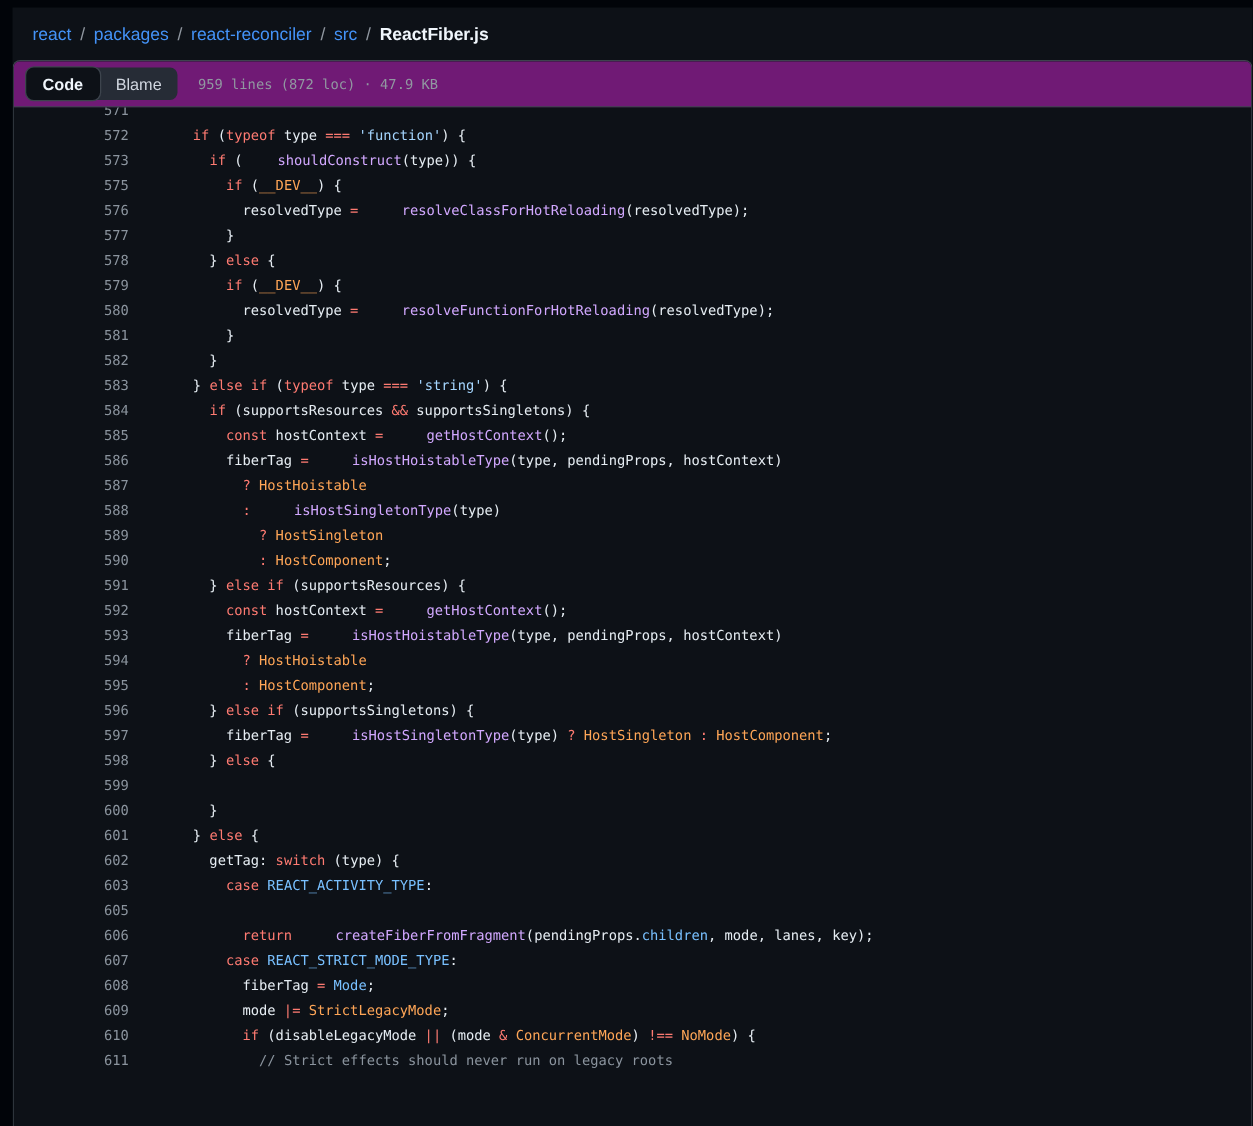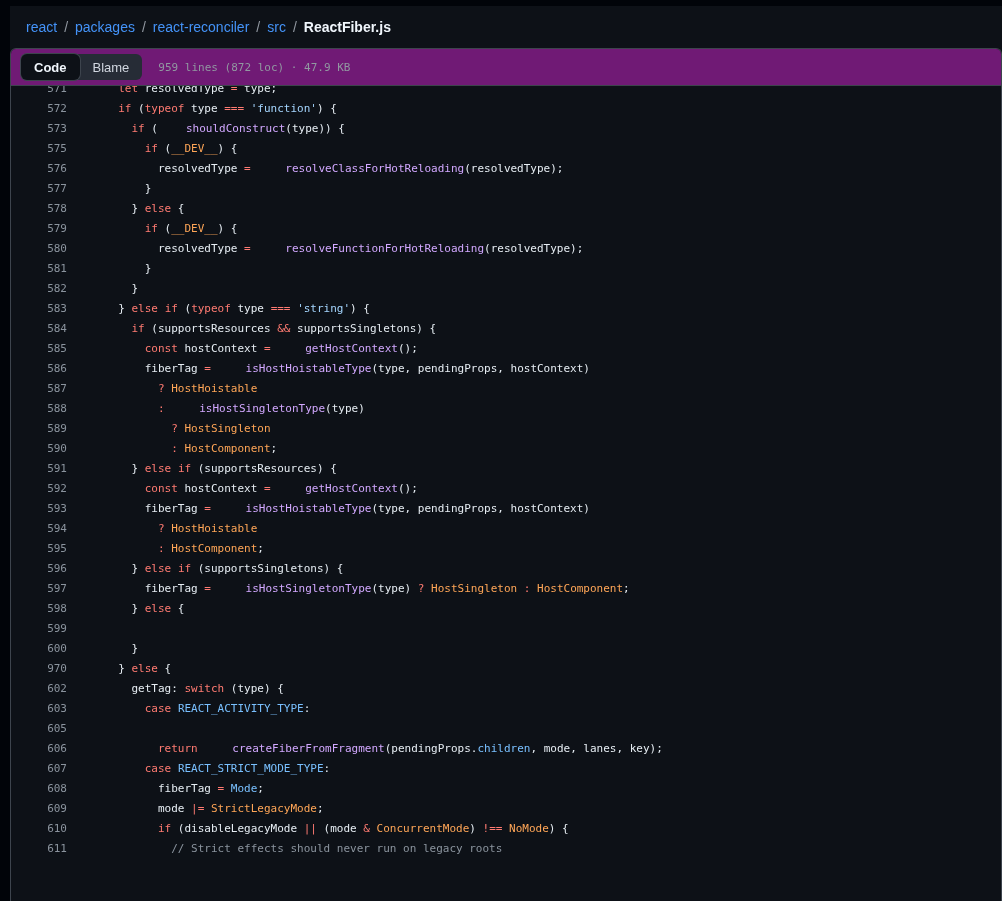--- a/index.html
+++ b/index.html
@@ -15,21 +15,21 @@
     display:flex;flex-direction:column;overflow:hidden;background:#0d1117;}
   .toolbar{background:#701a75;border-bottom:1px solid #3d444d;padding:5px 10px;
     display:flex;align-items:center;flex:0 0 auto;}
   .seg{display:flex;background:#262c36;border-radius:6px;}
   .seg-btn{font-family:"Liberation Sans",sans-serif;font-size:13px;height:26px;padding:0 13px;
     display:flex;align-items:center;border:none;background:transparent;color:#d1d7e0;
     cursor:pointer;border-radius:6px;}
   .seg-btn.active{background:#0d1117;color:#f0f6fc;font-weight:700;box-shadow:0 0 0 1px #3d444d;}
   .meta{margin-left:16px;color:#9198a1;font-family:"DejaVu Sans Mono",monospace;font-size:11px;}
   .code-area{flex:1 1 auto;overflow:hidden;background:#0d1117;}
-  .code-inner{margin-top:-7px;font-family:"DejaVu Sans Mono",monospace;font-size:11px;line-height:20px;}
+  .code-inner{margin-top:-7px;font-family:"DejaVu Sans Mono",monospace;font-size:11px;line-height:20px;padding-left:36px;}
   .row{display:flex;white-space:pre;height:20px;}
   .ln{flex:0 0 56px;width:56px;text-align:right;color:#8b949e;cursor:pointer;user-select:none;}
   .lc{padding-left:38px;color:var(--c-plain,#e6edf3);}
   .tok-p{color:var(--c-plain,#e6edf3);}
   .tok-k{color:var(--c-keyword,#ff7b72);}
   .tok-f{color:var(--c-function,#d2a8ff);margin-left:28px;}
   .tok-c{color:var(--c-constant,#79c0ff);}
   .tok-v{color:var(--c-variable,#ffa657);}
   .tok-s{color:var(--c-string,#a5d6ff);}
   .tok-cm{color:var(--c-comment,#8b949e);}
@@ -54,21 +54,21 @@
   <div class="filebox">
     <div class="toolbar">
       <div class="seg">
         <button class="seg-btn active">Code</button>
         <button class="seg-btn">Blame</button>
       </div>
       <span class="meta">959 lines (872 loc) · 47.9 KB</span>
     </div>
     <div class="code-area">
       <div class="code-inner">
-          <div class="row"><span class="ln">571</span><span class="lc"><span class="tok-p">  </span><span class="tok-k">let</span><span class="tok-p"> resolvedType </span><span class="tok-k">=</span><span class="tok-p"> type;</span></span></div>
+          <div class="row"><span class="ln">571</span></div>
           <div class="row"><span class="ln">572</span><span class="lc"><span class="tok-p">  </span><span class="tok-k">if</span><span class="tok-p"> (</span><span class="tok-k">typeof</span><span class="tok-p"> type </span><span class="tok-k">===</span><span class="tok-p"> </span><span class="tok-s">'function'</span><span class="tok-p">) {</span></span></div>
           <div class="row"><span class="ln">573</span><span class="lc"><span class="tok-p">    </span><span class="tok-k">if</span><span class="tok-p"> (</span><span class="tok-f">shouldConstruct</span><span class="tok-p">(type)) {</span></span></div>
           <div class="row"><span class="ln">575</span><span class="lc"><span class="tok-p">      </span><span class="tok-k">if</span><span class="tok-p"> (</span><span class="tok-v">__DEV__</span><span class="tok-p">) {</span></span></div>
           <div class="row"><span class="ln">576</span><span class="lc"><span class="tok-p">        resolvedType </span><span class="tok-k">=</span><span class="tok-p"> </span><span class="tok-f">resolveClassForHotReloading</span><span class="tok-p">(resolvedType);</span></span></div>
           <div class="row"><span class="ln">577</span><span class="lc"><span class="tok-p">      }</span></span></div>
           <div class="row"><span class="ln">578</span><span class="lc"><span class="tok-p">    } </span><span class="tok-k">else</span><span class="tok-p"> {</span></span></div>
           <div class="row"><span class="ln">579</span><span class="lc"><span class="tok-p">      </span><span class="tok-k">if</span><span class="tok-p"> (</span><span class="tok-v">__DEV__</span><span class="tok-p">) {</span></span></div>
           <div class="row"><span class="ln">580</span><span class="lc"><span class="tok-p">        resolvedType </span><span class="tok-k">=</span><span class="tok-p"> </span><span class="tok-f">resolveFunctionForHotReloading</span><span class="tok-p">(resolvedType);</span></span></div>
           <div class="row"><span class="ln">581</span><span class="lc"><span class="tok-p">      }</span></span></div>
           <div class="row"><span class="ln">582</span><span class="lc"><span class="tok-p">    }</span></span></div>
@@ -83,21 +83,21 @@
           <div class="row"><span class="ln">591</span><span class="lc"><span class="tok-p">    } </span><span class="tok-k">else</span><span class="tok-p"> </span><span class="tok-k">if</span><span class="tok-p"> (supportsResources) {</span></span></div>
           <div class="row"><span class="ln">592</span><span class="lc"><span class="tok-p">      </span><span class="tok-k">const</span><span class="tok-p"> hostContext </span><span class="tok-k">=</span><span class="tok-p"> </span><span class="tok-f">getHostContext</span><span class="tok-p">();</span></span></div>
           <div class="row"><span class="ln">593</span><span class="lc"><span class="tok-p">      fiberTag </span><span class="tok-k">=</span><span class="tok-p"> </span><span class="tok-f">isHostHoistableType</span><span class="tok-p">(type, pendingProps, hostContext)</span></span></div>
           <div class="row"><span class="ln">594</span><span class="lc"><span class="tok-p">        </span><span class="tok-k">?</span><span class="tok-p"> </span><span class="tok-v">HostHoistable</span></span></div>
           <div class="row"><span class="ln">595</span><span class="lc"><span class="tok-p">        </span><span class="tok-k">:</span><span class="tok-p"> </span><span class="tok-v">HostComponent</span><span class="tok-p">;</span></span></div>
           <div class="row"><span class="ln">596</span><span class="lc"><span class="tok-p">    } </span><span class="tok-k">else</span><span class="tok-p"> </span><span class="tok-k">if</span><span class="tok-p"> (supportsSingletons) {</span></span></div>
           <div class="row"><span class="ln">597</span><span class="lc"><span class="tok-p">      fiberTag </span><span class="tok-k">=</span><span class="tok-p"> </span><span class="tok-f">isHostSingletonType</span><span class="tok-p">(type) </span><span class="tok-k">?</span><span class="tok-p"> </span><span class="tok-v">HostSingleton</span><span class="tok-p"> </span><span class="tok-k">:</span><span class="tok-p"> </span><span class="tok-v">HostComponent</span><span class="tok-p">;</span></span></div>
           <div class="row"><span class="ln">598</span><span class="lc"><span class="tok-p">    } </span><span class="tok-k">else</span><span class="tok-p"> {</span></span></div>
           <div class="row"><span class="ln">599</span></div>
           <div class="row"><span class="ln">600</span><span class="lc"><span class="tok-p">    }</span></span></div>
-          <div class="row"><span class="ln">970</span><span class="lc"><span class="tok-p">  } </span><span class="tok-k">else</span><span class="tok-p"> {</span></span></div>
+          <div class="row"><span class="ln">601</span><span class="lc"><span class="tok-p">  } </span><span class="tok-k">else</span><span class="tok-p"> {</span></span></div>
           <div class="row"><span class="ln">602</span><span class="lc"><span class="tok-p">    getTag: </span><span class="tok-k">switch</span><span class="tok-p"> (type) {</span></span></div>
           <div class="row"><span class="ln">603</span><span class="lc"><span class="tok-p">      </span><span class="tok-k">case</span><span class="tok-p"> </span><span class="tok-c">REACT_ACTIVITY_TYPE</span><span class="tok-p">:</span></span></div>
           <div class="row"><span class="ln">605</span></div>
           <div class="row"><span class="ln">606</span><span class="lc"><span class="tok-p">        </span><span class="tok-k">return</span><span class="tok-p"> </span><span class="tok-f">createFiberFromFragment</span><span class="tok-p">(pendingProps.</span><span class="tok-c">children</span><span class="tok-p">, mode, lanes, key);</span></span></div>
           <div class="row"><span class="ln">607</span><span class="lc"><span class="tok-p">      </span><span class="tok-k">case</span><span class="tok-p"> </span><span class="tok-c">REACT_STRICT_MODE_TYPE</span><span class="tok-p">:</span></span></div>
           <div class="row"><span class="ln">608</span><span class="lc"><span class="tok-p">        fiberTag </span><span class="tok-k">=</span><span class="tok-p"> </span><span class="tok-c">Mode</span><span class="tok-p">;</span></span></div>
           <div class="row"><span class="ln">609</span><span class="lc"><span class="tok-p">        mode </span><span class="tok-k">|=</span><span class="tok-p"> </span><span class="tok-v">StrictLegacyMode</span><span class="tok-p">;</span></span></div>
           <div class="row"><span class="ln">610</span><span class="lc"><span class="tok-p">        </span><span class="tok-k">if</span><span class="tok-p"> (disableLegacyMode </span><span class="tok-k">||</span><span class="tok-p"> (mode </span><span class="tok-k">&amp;</span><span class="tok-p"> </span><span class="tok-v">ConcurrentMode</span><span class="tok-p">) </span><span class="tok-k">!==</span><span class="tok-p"> </span><span class="tok-v">NoMode</span><span class="tok-p">) {</span></span></div>
           <div class="row"><span class="ln">611</span><span class="lc"><span class="tok-p">          </span><span class="tok-cm">// Strict effects should never run on legacy roots</span></span></div>
         </div>

